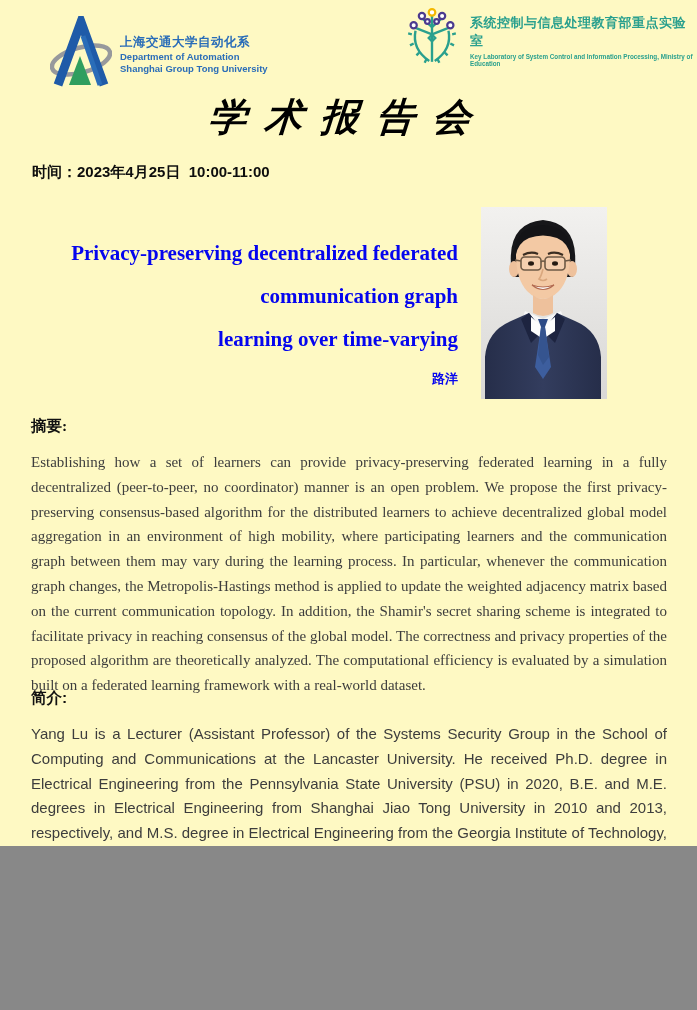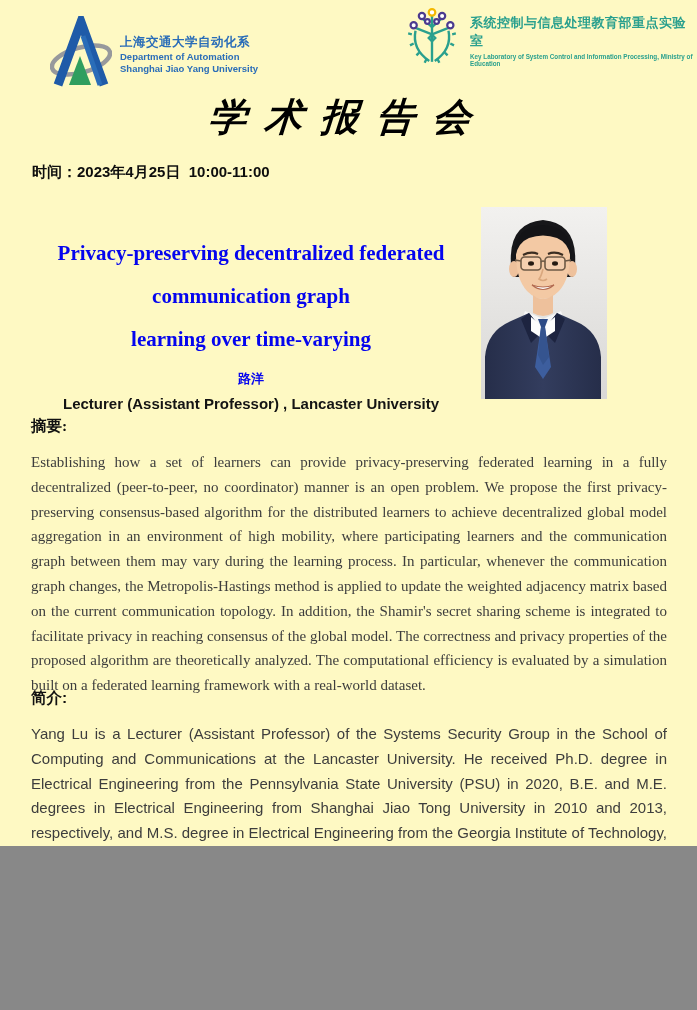--- a/index.html
+++ b/index.html
@@ -29,21 +29,21 @@
   
   .banner{
     position:absolute;left:0;top:92px;width:100%;text-align:center;
     font-family:"DejaVu Serif",serif;font-style:italic;font-weight:bold;
     font-size:38px;letter-spacing:18px;color:#000;transform:skewX(-4deg);
   }
   
   .meta{position:absolute;left:32px;top:160px;font-size:15px;font-weight:bold;color:#0d0d0d;line-height:24px;}
   .meta span{white-space:pre;}
   
-  .talk-left{position:absolute;left:36px;top:232px;width:430px;text-align:center;}
+  .talk-left{position:absolute;left:28px;top:232px;width:430px;text-align:right;}
   .talk-title{
     font-family:"Liberation Serif",serif;font-weight:bold;font-size:21px;
     color:var(--title-blue);line-height:43px;
   }
   .speaker{font-size:13px;font-weight:bold;color:var(--title-blue);margin-top:9px;}
   .affil{font-size:15px;font-weight:bold;color:#141414;margin-top:7px;}
   .photo{position:absolute;left:481px;top:207px;width:126px;height:192px;}
   .photo svg{display:block;}
   
   .sect{position:absolute;left:31px;width:636px;}
@@ -67,21 +67,21 @@
           <ellipse cx="31" cy="44" rx="30" ry="12.5" fill="none" stroke="#97999c" stroke-width="4.5"></ellipse>
         </g>
         <polyline points="8,69 31,6 54,69" fill="none" stroke="#1f5ba8" stroke-width="9" stroke-linejoin="miter"></polyline>
         <polyline points="33,20 50,69" fill="none" stroke="#2a6db8" stroke-width="5"></polyline>
         <polygon points="19,69 30,40 41,69" fill="#2f9e5f"></polygon>
       </svg>
     </span>
     <div class="txt">
       <div class="zh">上海交通大学自动化系</div>
       <div class="en">Department of Automation</div>
-      <div class="en">Shanghai Jiao Yang University</div>
+      <div class="en">Shanghai Group Tong University</div>
     </div>
   </div>
 
   <div class="logo-right">
     <span>
       <svg width="60" height="66" viewBox="0 0 64 72" aria-hidden="true">
         <g fill="none" stroke="#2aa08e" stroke-width="2.6">
           <path d="M14,28 Q10,48 29,61"></path>
           <path d="M50,28 Q54,48 35,61"></path>
           <path d="M10,32 l-4,-1 M12,42 l-4,2 M18,52 l-3,3 M26,59 l-2,4"></path>
@@ -117,21 +117,20 @@
     <div><span>时间：</span><span>2023年4月25日  10:00-11:00</span></div>
   </div>
 
   <div class="talk-left">
     <div class="talk-title">
       <div>Privacy-preserving decentralized federated</div>
       <div>communication graph</div>
       <div>learning over time-varying</div>
     </div>
     <div class="speaker">路洋</div>
-    <div class="affil">Lecturer (Assistant Professor) , Lancaster University</div>
   </div>
 
   <div class="photo">
     <svg width="126" height="192" viewBox="0 0 126 192" aria-hidden="true">
       <defs>
         <linearGradient id="bg" x1="0" y1="0" x2="0" y2="1">
           <stop offset="0" stop-color="#f2f1ef"></stop>
           <stop offset="1" stop-color="#d9d8d6"></stop>
         </linearGradient>
         <linearGradient id="suit" x1="0" y1="0" x2="1" y2="0">

